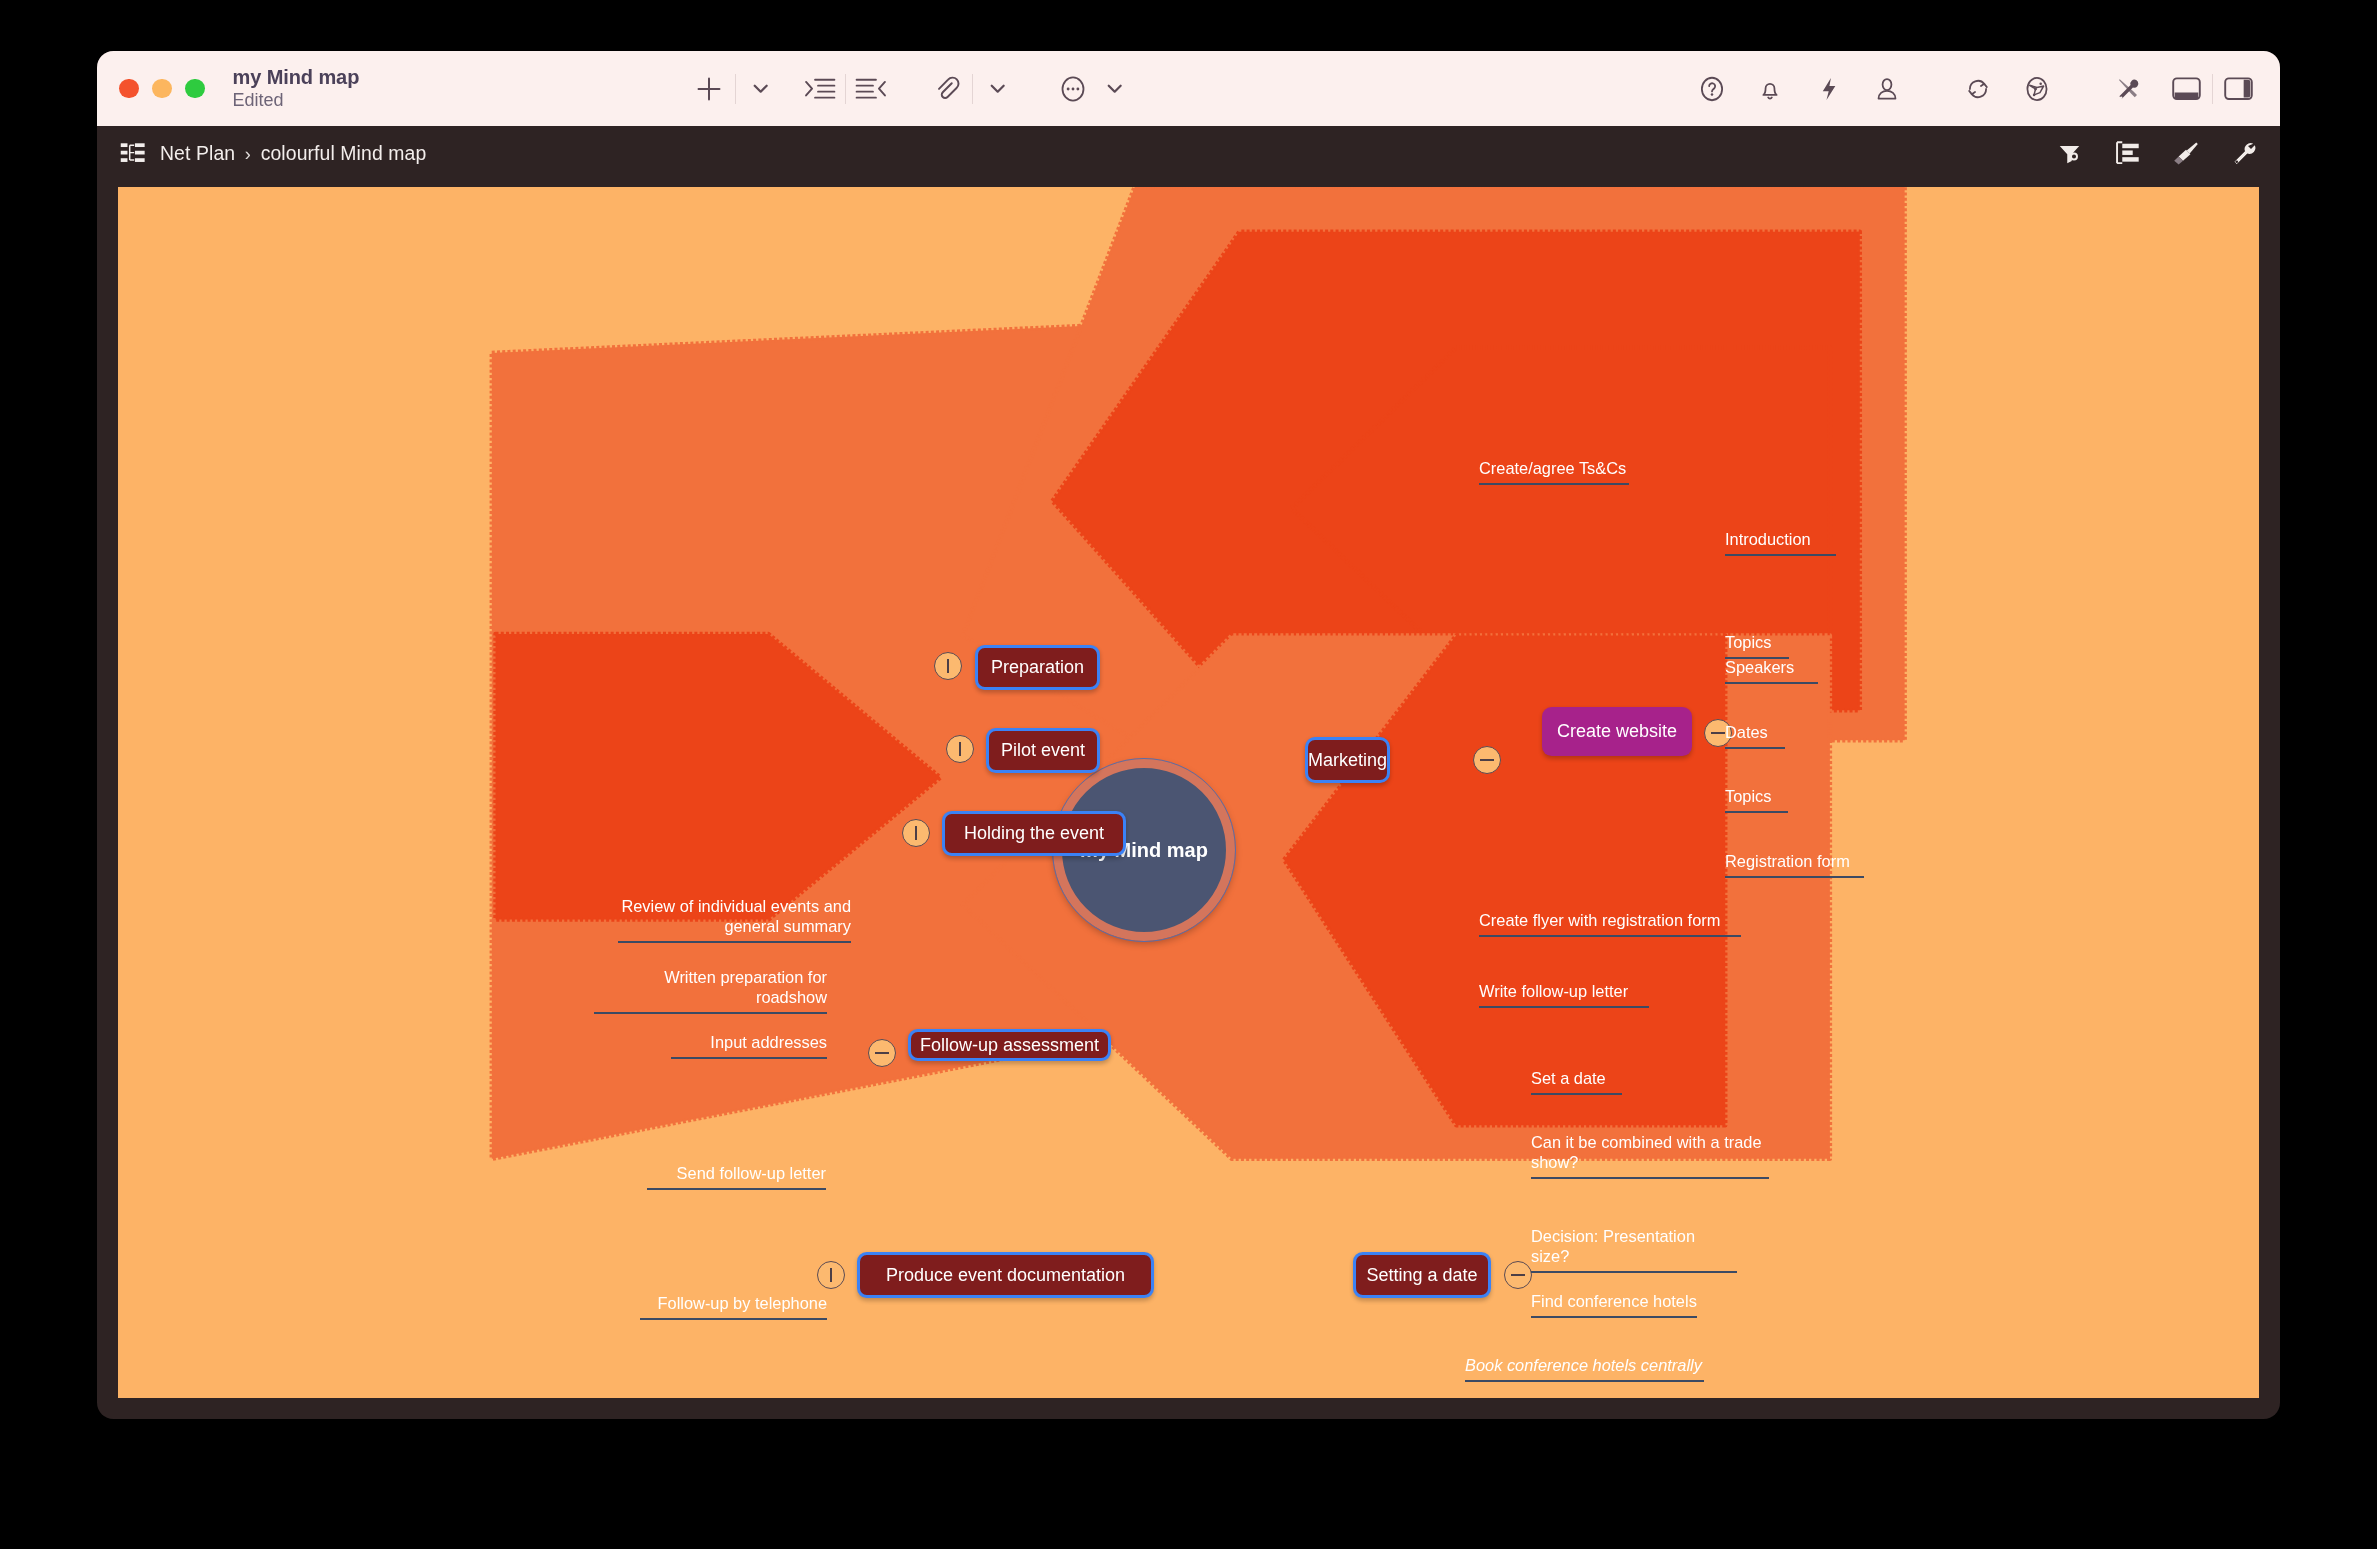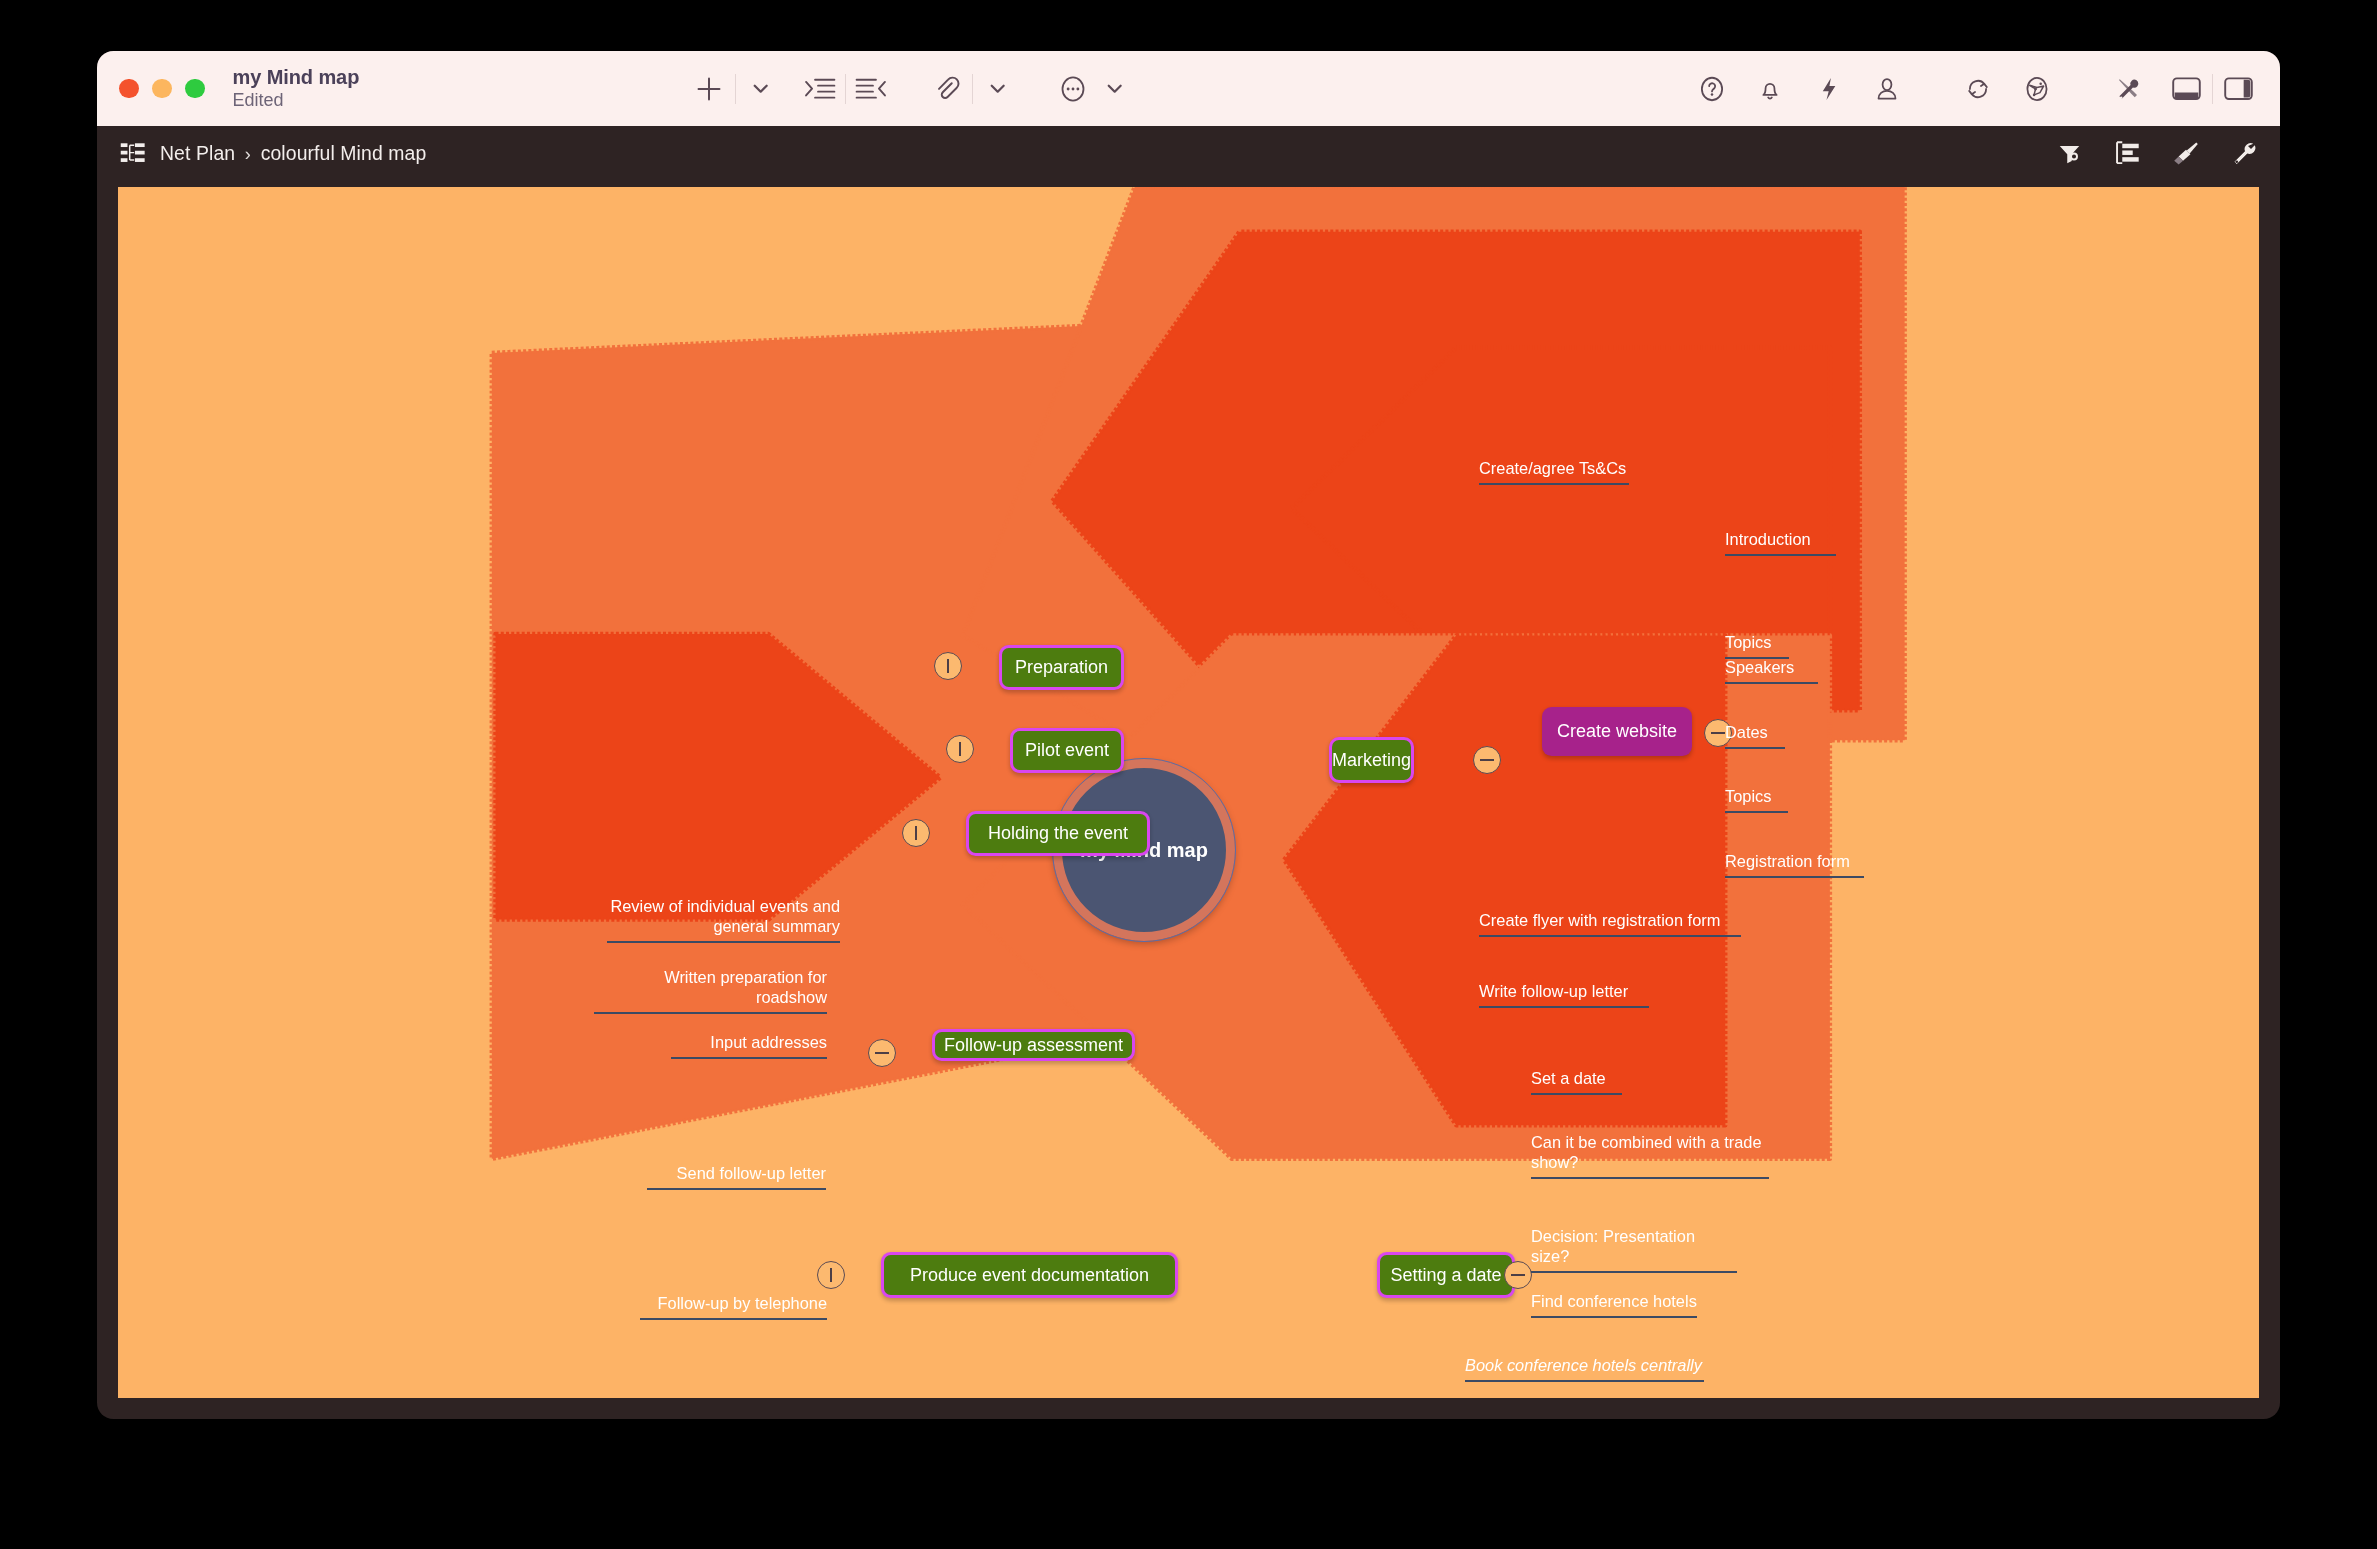--- a/index.html
+++ b/index.html
@@ -85,24 +85,23 @@
   .node {
     position: absolute;
     display: flex; align-items: center; justify-content: center;
     color: #ffffff;
     font-size: 18px;
     border-radius: 9.7px;
     white-space: nowrap;
     text-align: center;
   }
   .node.topic {
-    background: #4d7c0f;
-    border: 3px solid #d946ef;
+    background: #7f1d1d;
+    border: 3px solid #3b82f6;
     box-shadow: 0 2.2px 4.5px rgba(0,0,0,.22);
-    margin-left: 24px;
   }
   .node.accent {
     background: #a7228b;
     border: none;
     box-shadow: 0 2.2px 4.5px rgba(0,0,0,.22);
   }
   #root-node {
     position: absolute;
     width: 182px; height: 182px;
     border-radius: 50%;
@@ -374,21 +373,21 @@
     <div class="badge expanded" style="left:750px; top:852px;">
         <i></i>
       </div>
     <div class="node topic" style="left:790px; top:842px; width:203px; height:32px;">Follow-up assessment</div>
 
     <div class="badge collapsed" style="left:699px; top:1074px;">
         <i></i>
       </div>
     <div class="node topic" style="left:739px; top:1065px; width:297px; height:46px;">Produce event documentation</div>
 
-    <div class="leaf leftal" style="left:489px; top:709px; width:233px;">
+    <div class="leaf leftal" style="left:500px; top:709px; width:233px;">
       <span class="txt">Review of individual events and general summary</span>
       <span class="rule"></span>
     </div>
     <div class="leaf leftal" style="left:476px; top:780px; width:233px;">
       <span class="txt">Written preparation for roadshow</span>
       <span class="rule"></span>
     </div>
     <div class="leaf leftal" style="left:553px; top:845px; width:156px;">
       <span class="txt">Input addresses</span>
       <span class="rule"></span>

